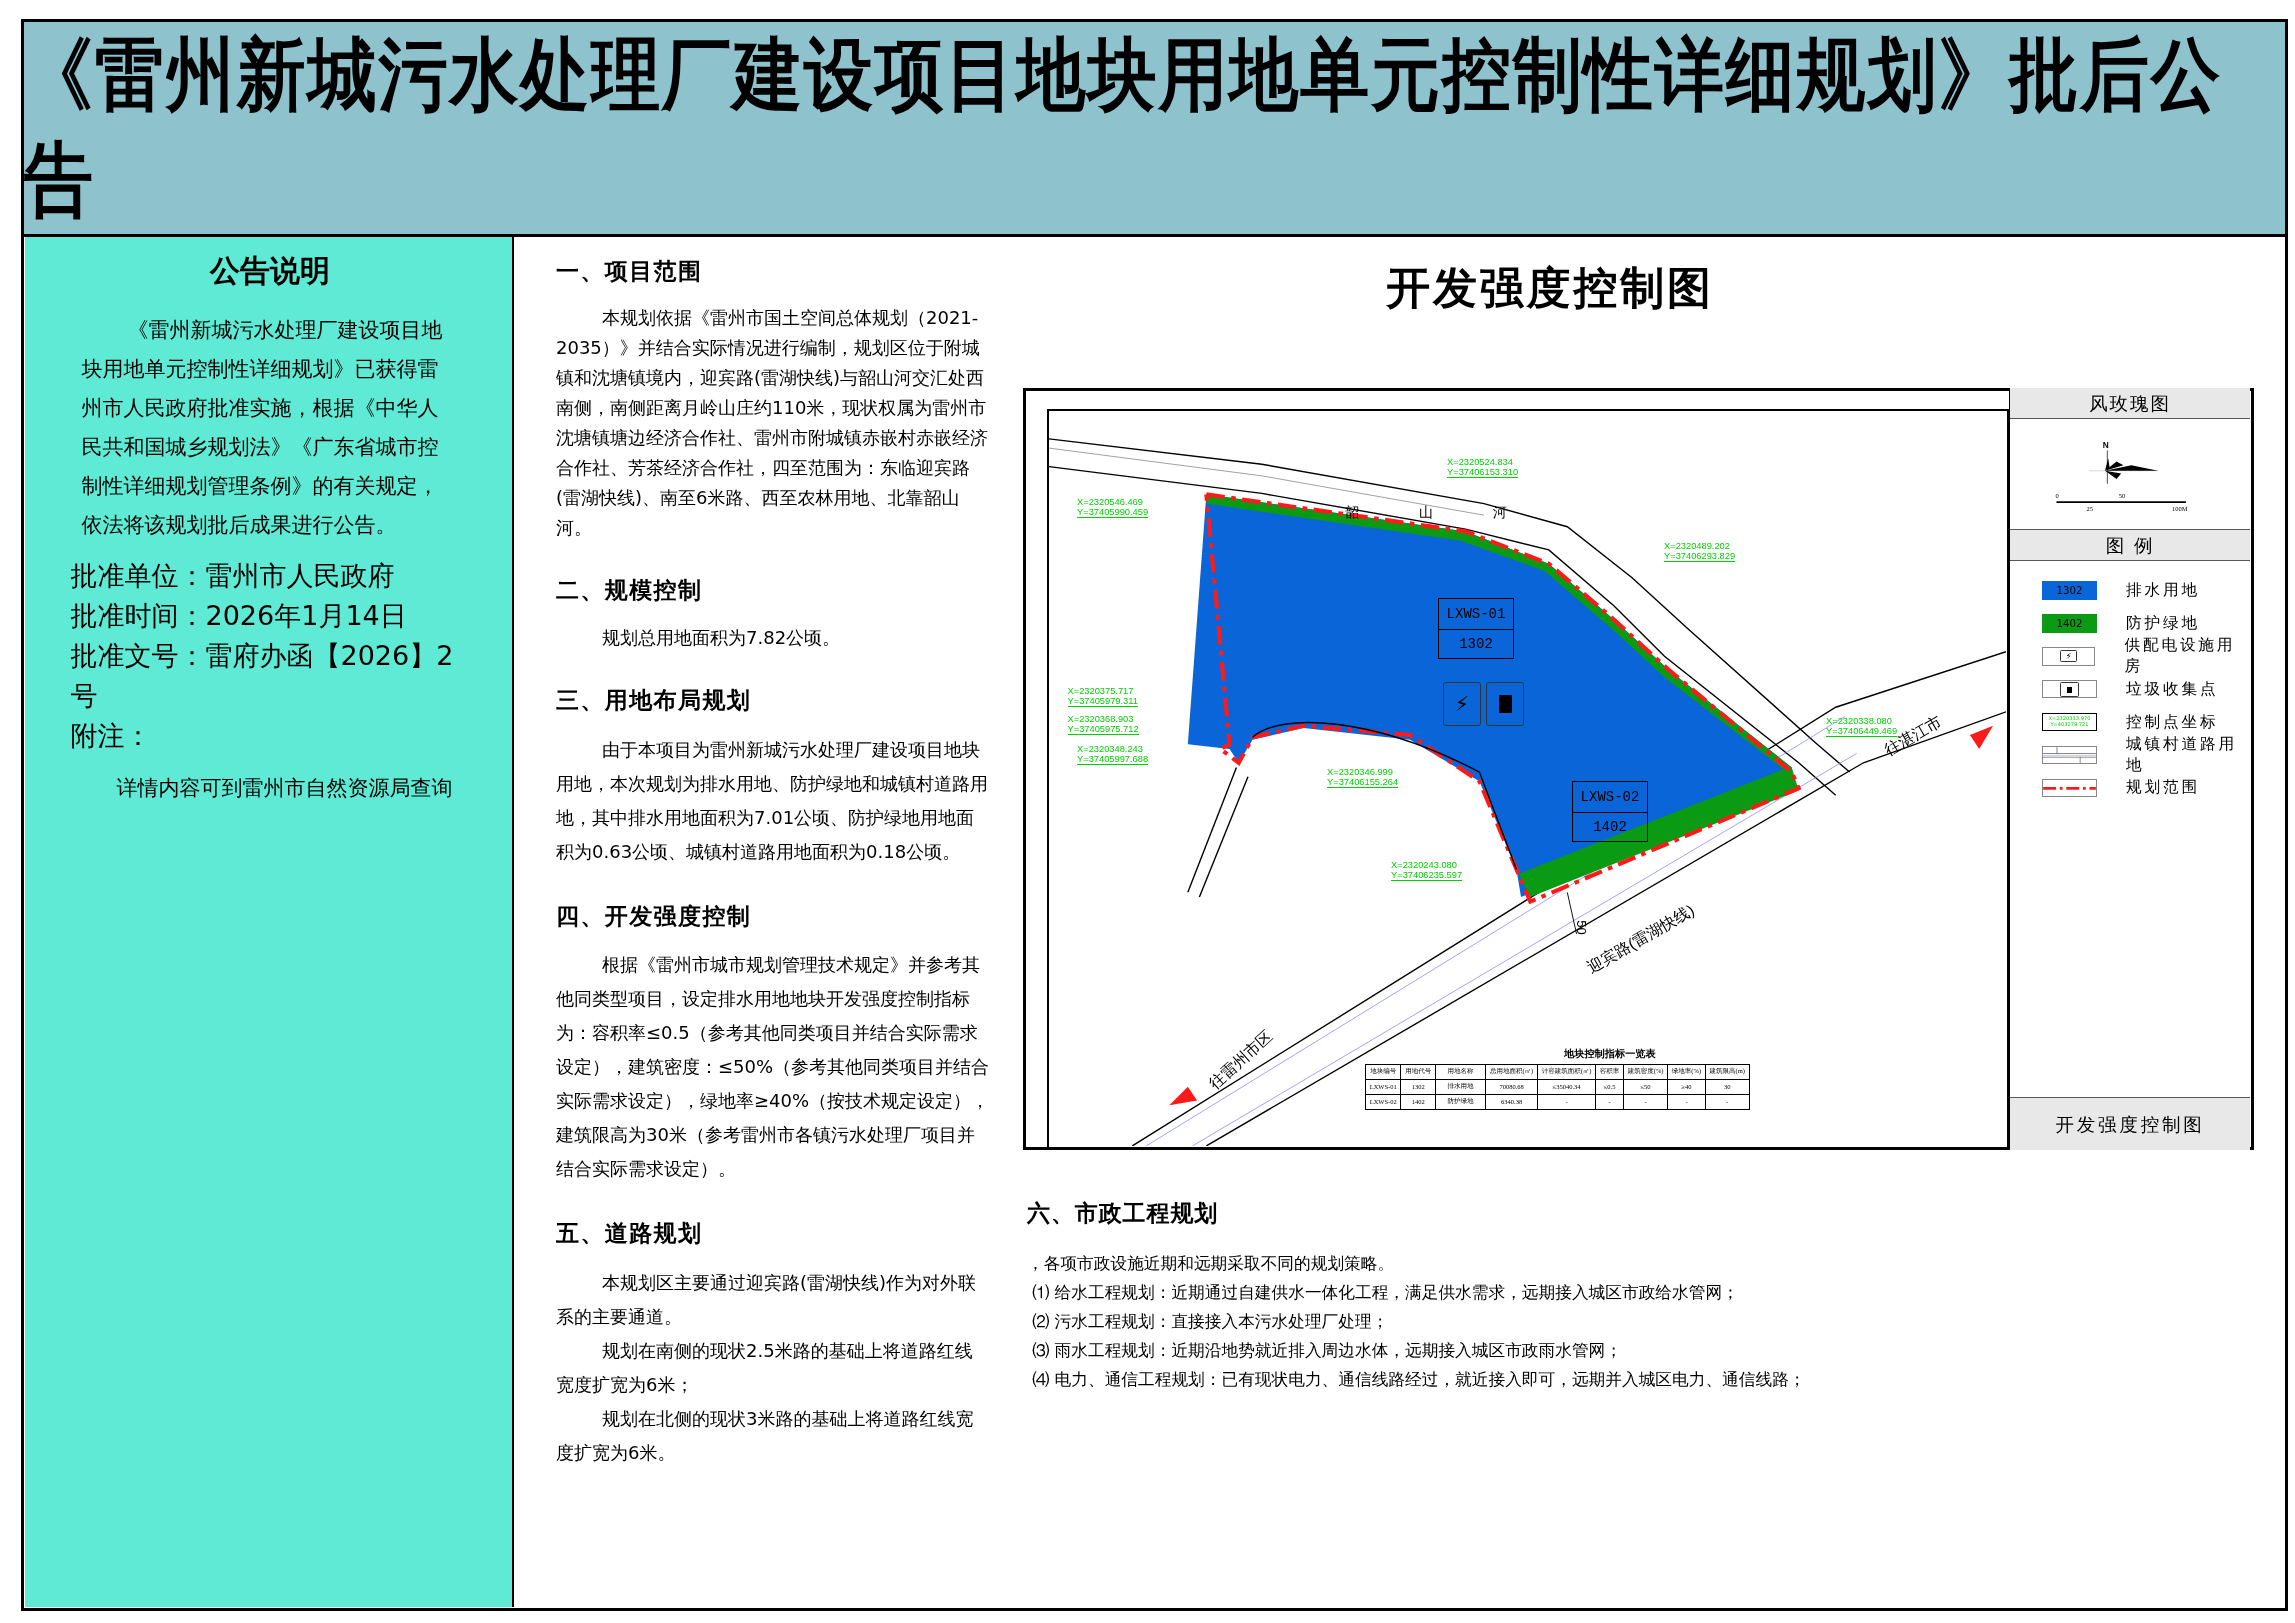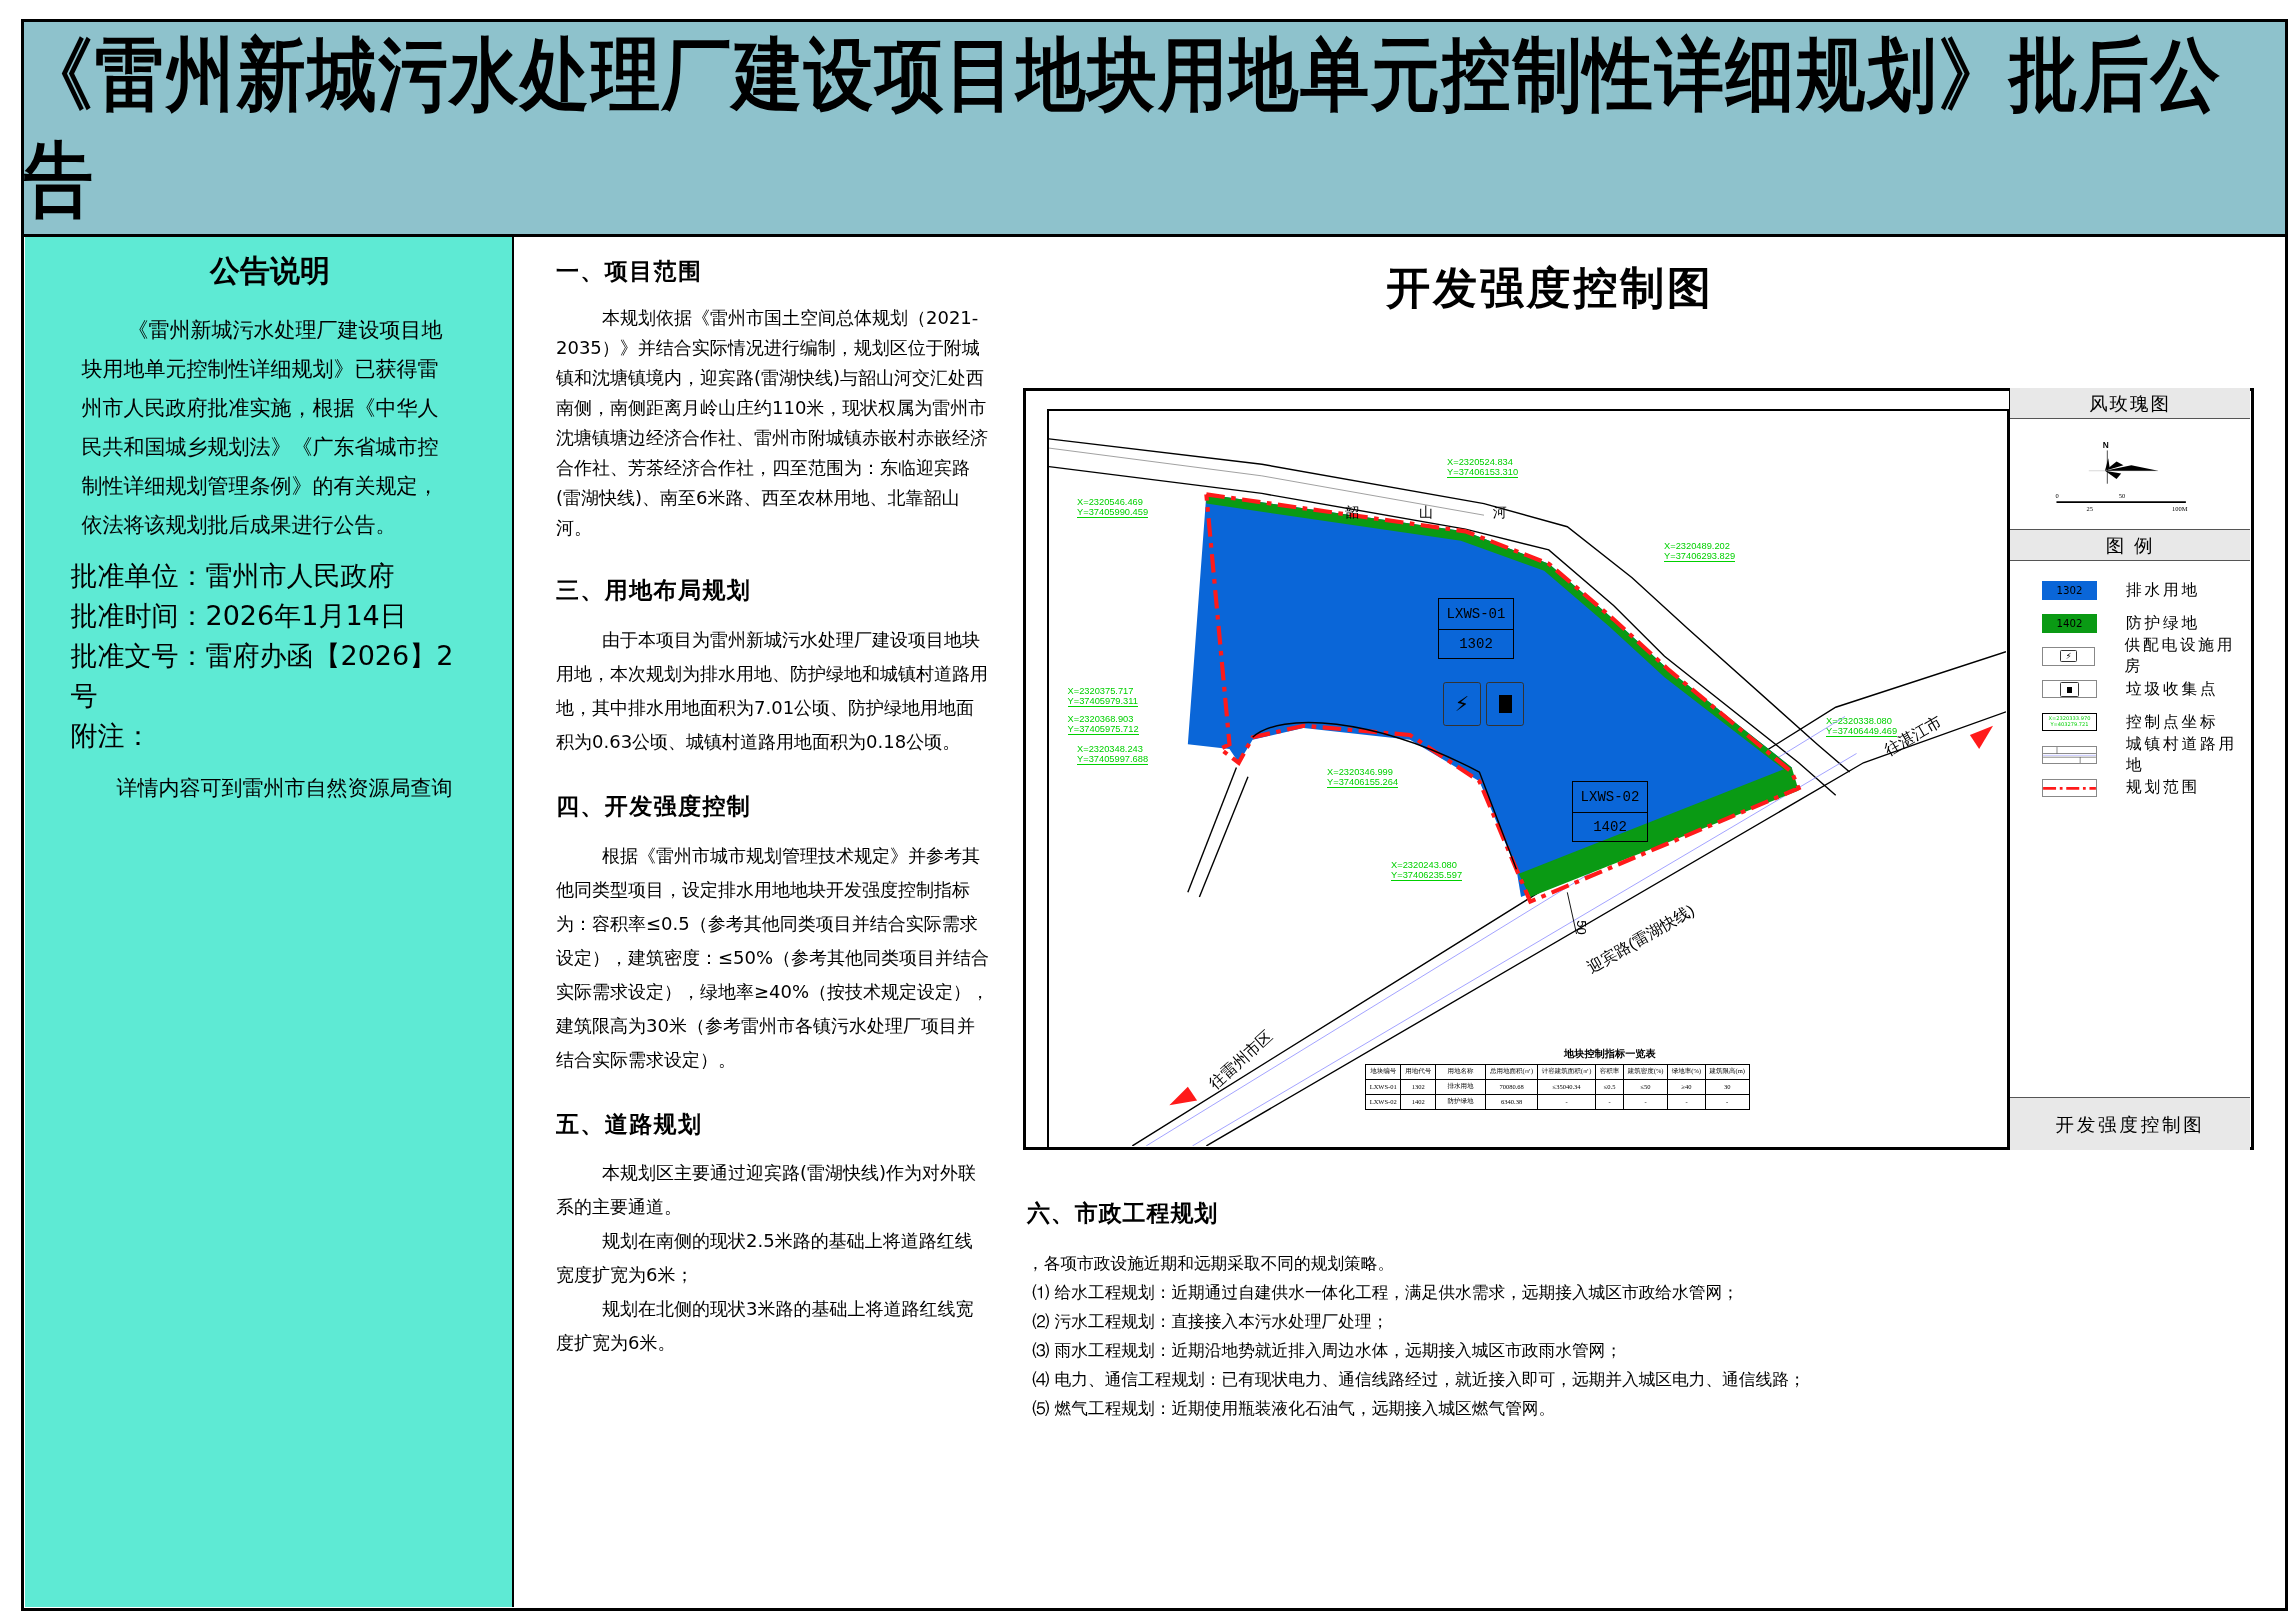--- a/index.html
+++ b/index.html
@@ -62,20 +62,24 @@
   <div class="meta">附注：</div>
   <div class="note">详情内容可到雷州市自然资源局查询</div>
 </div>
 
 <div class="mid">
   <div class="sec">
     <h3>一、项目范围</h3>
     <p class="ind">本规划依据《雷州市国土空间总体规划（2021-2035）》并结合实际情况进行编制，规划区位于附城镇和沈塘镇境内，迎宾路(雷湖快线)与韶山河交汇处西南侧，南侧距离月岭山庄约110米，现状权属为雷州市沈塘镇塘边经济合作社、雷州市附城镇赤嵌村赤嵌经济合作社、芳茶经济合作社，四至范围为：东临迎宾路(雷湖快线)、南至6米路、西至农林用地、北靠韶山河。</p>
   </div>
   <div class="sec">
+    <h3>二、规模控制</h3>
+    <p class="ind">规划总用地面积为7.82公顷。</p>
+  </div>
+  <div class="sec">
     <h3>三、用地布局规划</h3>
     <p class="ind" style="line-height:34px">由于本项目为雷州新城污水处理厂建设项目地块用地，本次规划为排水用地、防护绿地和城镇村道路用地，其中排水用地面积为7.01公顷、防护绿地用地面积为0.63公顷、城镇村道路用地面积为0.18公顷。</p>
   </div>
   <div class="sec s4">
     <h3>四、开发强度控制</h3>
     <p class="ind">根据《雷州市城市规划管理技术规定》并参考其他同类型项目，设定排水用地地块开发强度控制指标为：容积率≤0.5（参考其他同类项目并结合实际需求设定），建筑密度：≤50%（参考其他同类项目并结合实际需求设定），绿地率≥40%（按技术规定设定），建筑限高为30米（参考雷州市各镇污水处理厂项目并结合实际需求设定）。</p>
   </div>
   <div class="sec s5">
     <h3>五、道路规划</h3>
     <p class="ind">本规划区主要通过迎宾路(雷湖快线)作为对外联系的主要通道。</p>
@@ -290,16 +294,15 @@
 </div>
 
 <div class="sec6">
   <h3>六、市政工程规划</h3>
   <p>，各项市政设施近期和远期采取不同的规划策略。</p>
   <div class="items">
     <p>⑴ 给水工程规划：近期通过自建供水一体化工程，满足供水需求，远期接入城区市政给水管网；</p>
     <p>⑵ 污水工程规划：直接接入本污水处理厂处理；</p>
     <p>⑶ 雨水工程规划：近期沿地势就近排入周边水体，远期接入城区市政雨水管网；</p>
     <p>⑷ 电力、通信工程规划：已有现状电力、通信线路经过，就近接入即可，远期并入城区电力、通信线路；</p>
-    <p>⑸ 燃气工程规划：近期使用瓶装液化石油气，远期接入城区燃气管网。</p>
   </div>
 </div>
 
 
 </body></html>

